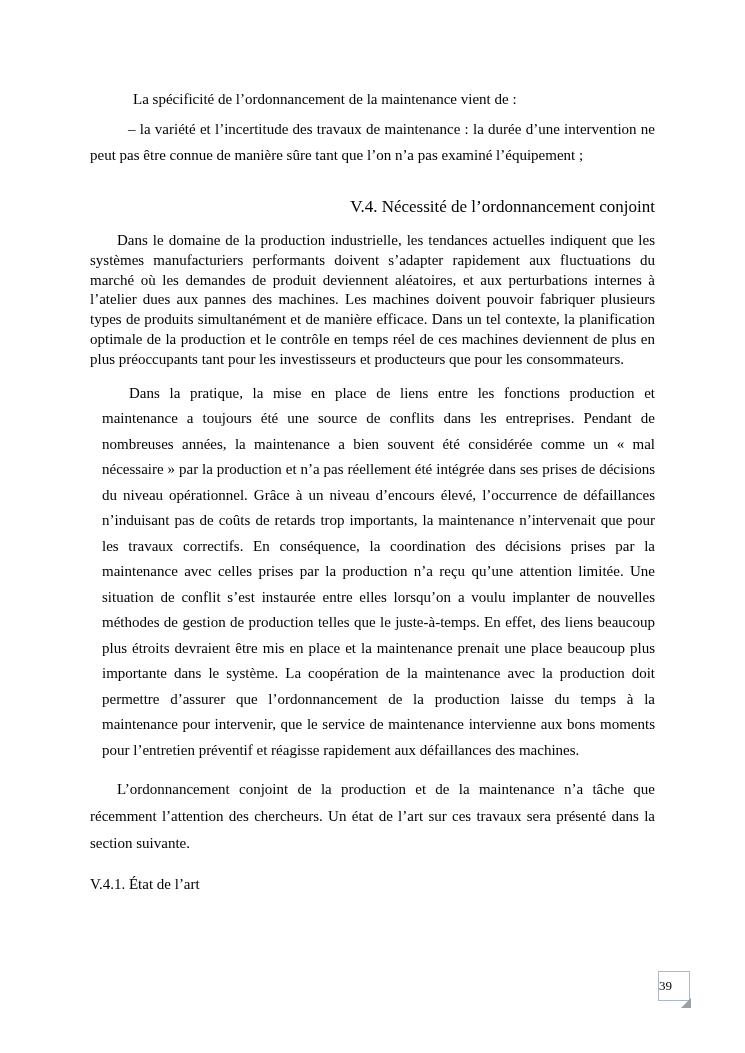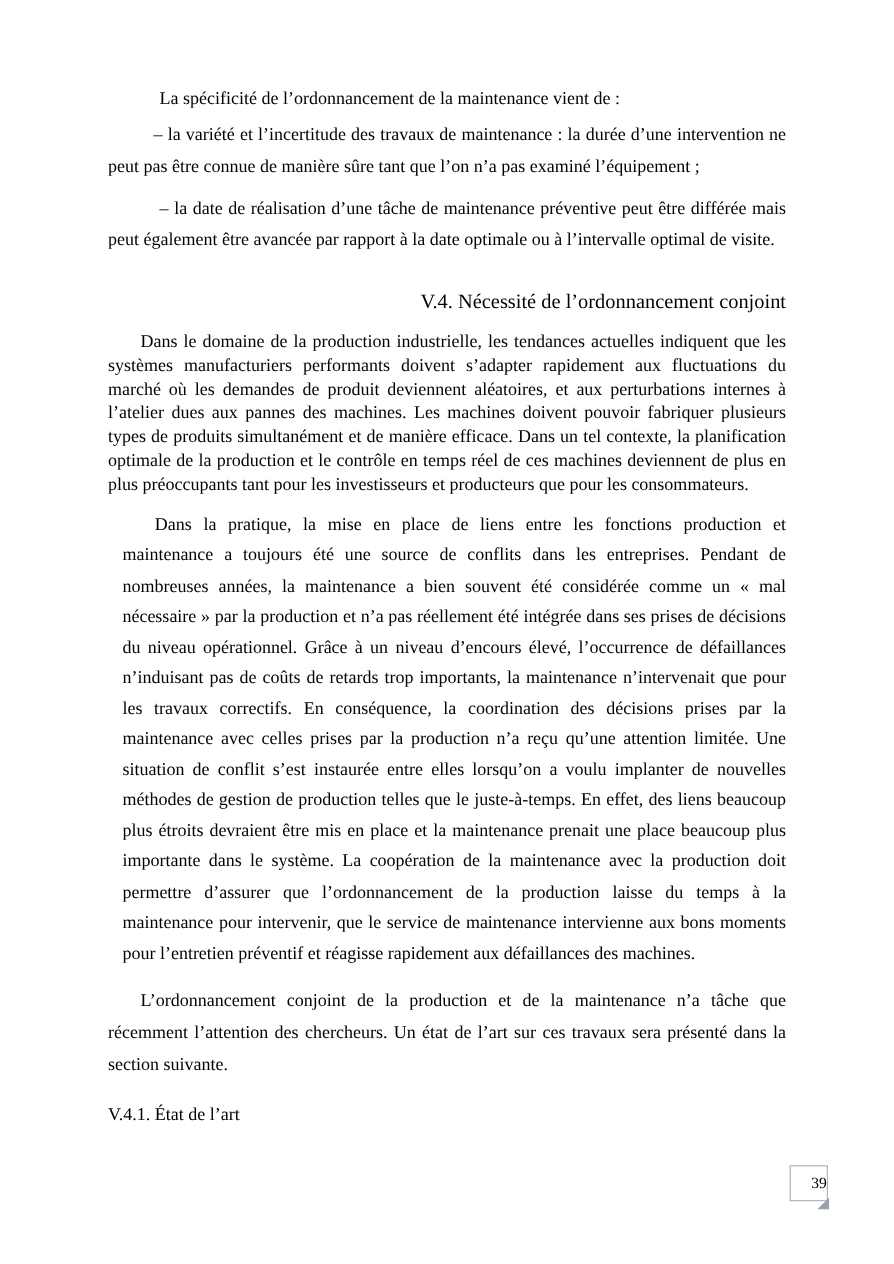--- a/index.html
+++ b/index.html
@@ -11,21 +11,21 @@
     position: relative;
     width: 745px;
     height: 1053px;
     background: #ffffff;
     overflow: hidden;
     font-family: "Liberation Serif", "DejaVu Serif", serif;
     color: #000000;
   }
   .content {
     position: absolute;
-    top: 70px;
+    top: 86px;
     left: 90px;
     width: 565px;
     font-family: Liberation Serif, serif;
   }
   p {
     margin: 0;
     font-size: 15px;
     text-align: justify;
   }
   .intro {
@@ -80,41 +80,40 @@
   .pagenum-box {
     position: absolute;
     right: 55px;
     bottom: 52px;
     width: 30px;
     height: 28px;
     border: 1px solid #a9b7c6;
     background: #ffffff;
     display: flex;
     align-items: center;
-    justify-content: flex-end;
+    justify-content: flex-start;
     font-size: 13px;
   }
   .fold {
     position: absolute;
     right: -2px;
     bottom: -8px;
     display: block;
   }
 </style>
 </head>
 <body>
 
 <div class="page">
   <div class="content">
 
     <p class="intro">La spécificité de l’ordonnancement de la maintenance vient de :</p>
 
     <p class="bullet b1">– la variété et l’incertitude des travaux de maintenance : la durée d’une intervention ne peut pas être connue de manière sûre tant que l’on n’a pas examiné l’équipement ;</p>
 
-    <p class="bullet b2">– la date de réalisation d’une tâche de maintenance préventive peut être différée mais peut également être avancée par rapport à la date optimale ou à l’intervalle optimal de visite.</p>
 
     <h2 class="heading">V.4. Nécessité de l’ordonnancement conjoint</h2>
 
     <p class="para compact">Dans le domaine de la production industrielle, les tendances actuelles indiquent que les systèmes manufacturiers performants doivent s’adapter rapidement aux fluctuations du marché où les demandes de produit deviennent aléatoires, et aux perturbations internes à l’atelier dues aux pannes des machines. Les machines doivent pouvoir fabriquer plusieurs types de produits simultanément et de manière efficace. Dans un tel contexte, la planification optimale de la production et le contrôle en temps réel de ces machines deviennent de plus en plus préoccupants tant pour les investisseurs et producteurs que pour les consommateurs.</p>
 
     <p class="para spaced">Dans la pratique, la mise en place de liens entre les fonctions production et maintenance a toujours été une source de conflits dans les entreprises. Pendant de nombreuses années, la maintenance a bien souvent été considérée comme un « mal nécessaire » par la production et n’a pas réellement été intégrée dans ses prises de décisions du niveau opérationnel. Grâce à un niveau d’encours élevé, l’occurrence de défaillances n’induisant pas de coûts de retards trop importants, la maintenance n’intervenait que pour les travaux correctifs. En conséquence, la coordination des décisions prises par la maintenance avec celles prises par la production n’a reçu qu’une attention limitée. Une situation de conflit s’est instaurée entre elles lorsqu’on a voulu implanter de nouvelles méthodes de gestion de production telles que le juste-à-temps. En effet, des liens beaucoup plus étroits devraient être mis en place et la maintenance prenait une place beaucoup plus importante dans le système. La coopération de la maintenance avec la production doit permettre d’assurer que l’ordonnancement de la production laisse du temps à la maintenance pour intervenir, que le service de maintenance intervienne aux bons moments pour l’entretien préventif et réagisse rapidement aux défaillances des machines.</p>
 
     <p class="para spaced2">L’ordonnancement conjoint de la production et de la maintenance n’a tâche que récemment l’attention des chercheurs. Un état de l’art sur ces travaux sera présenté dans la section suivante.</p>
 
     <h3 class="subheading">V.4.1. État de l’art</h3>

